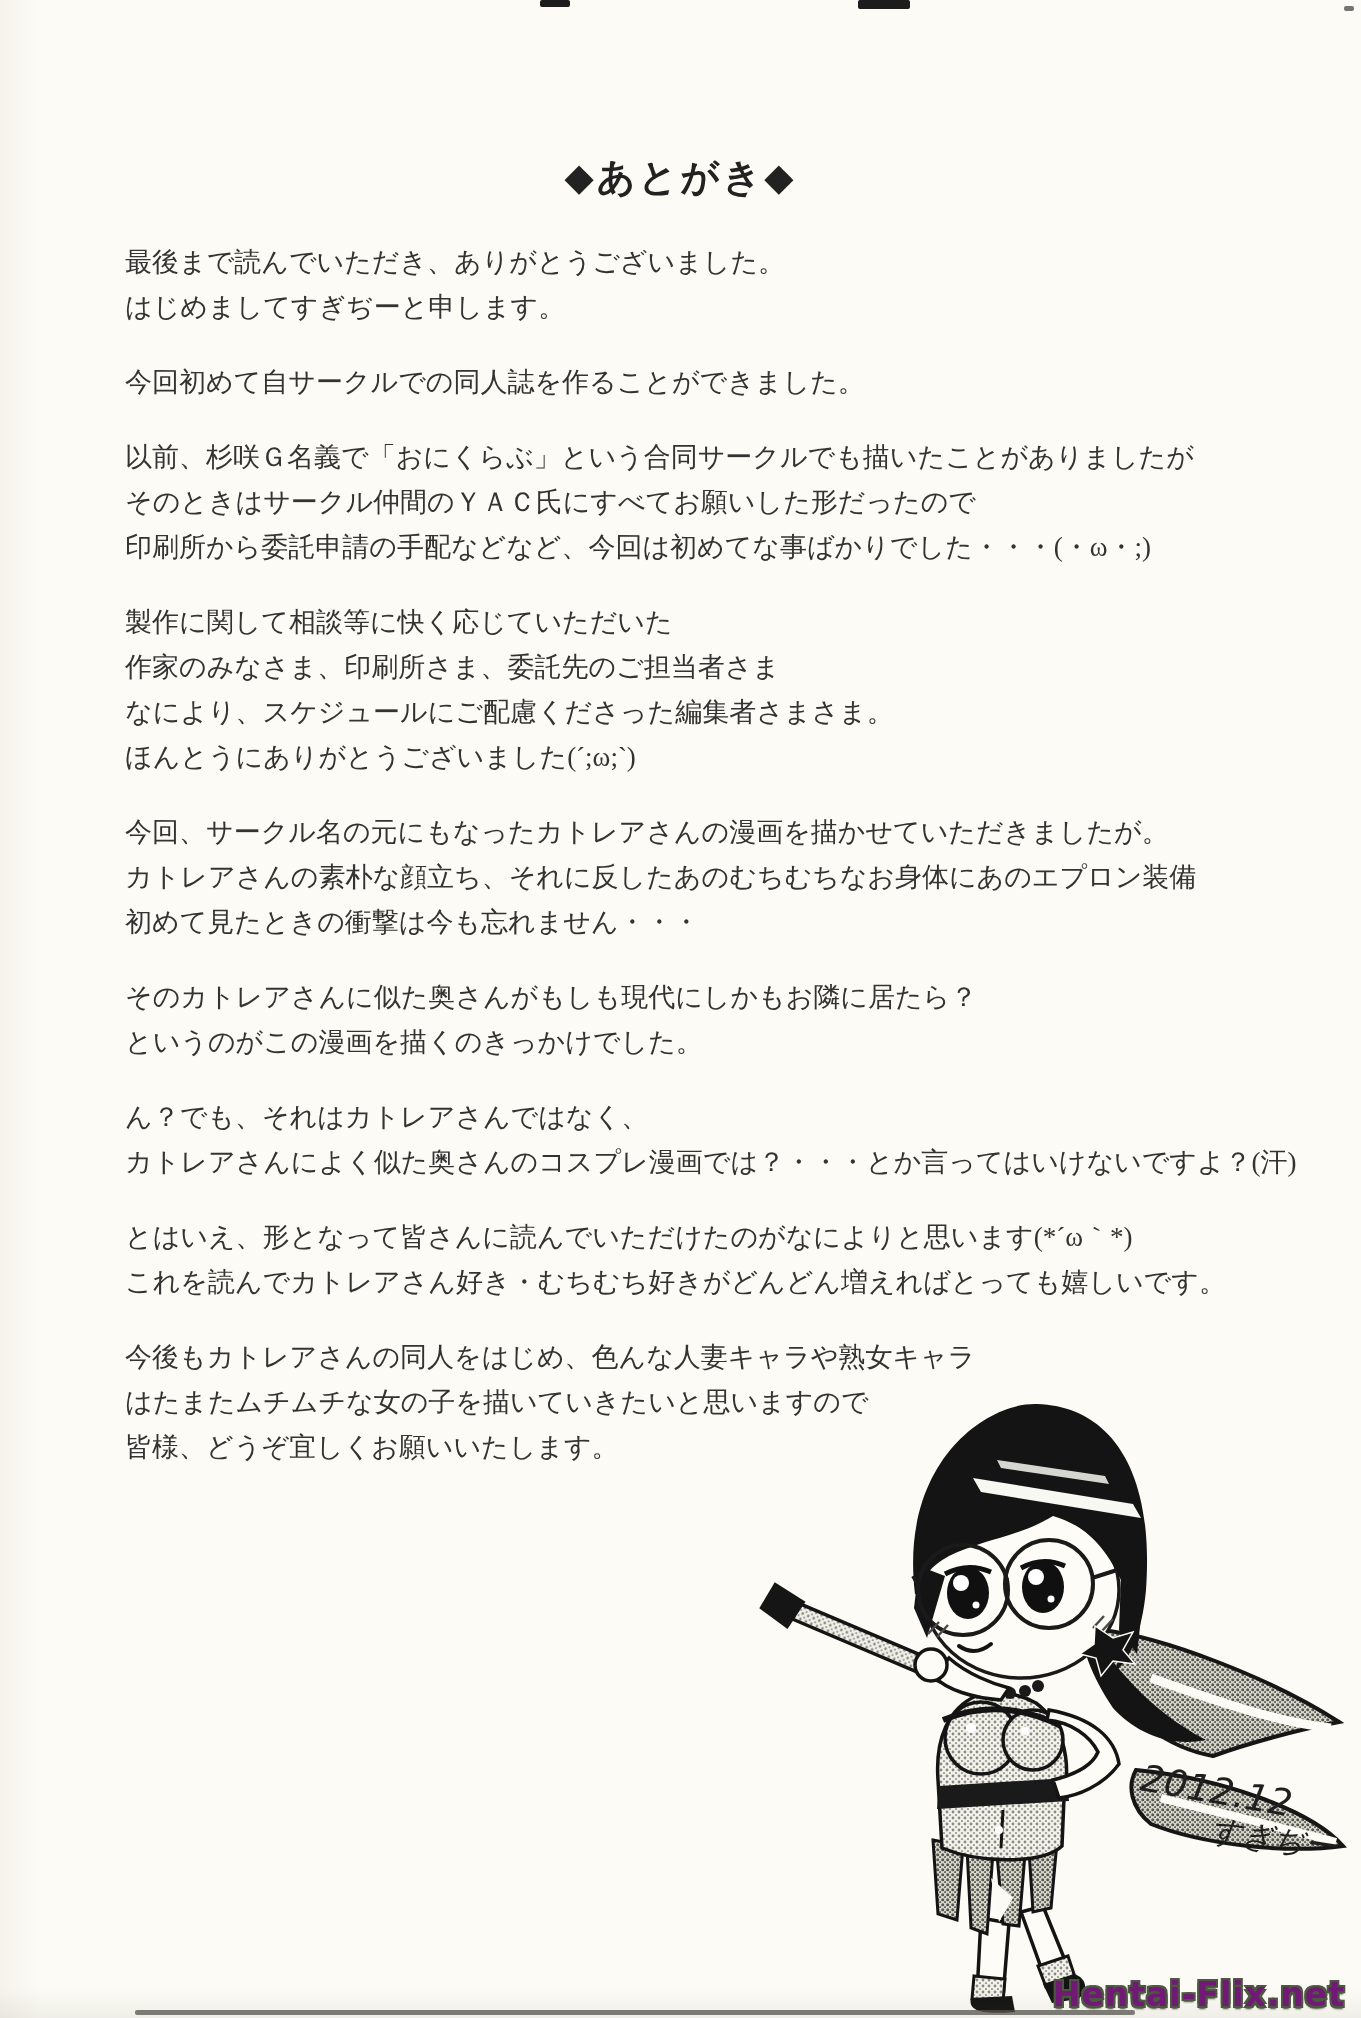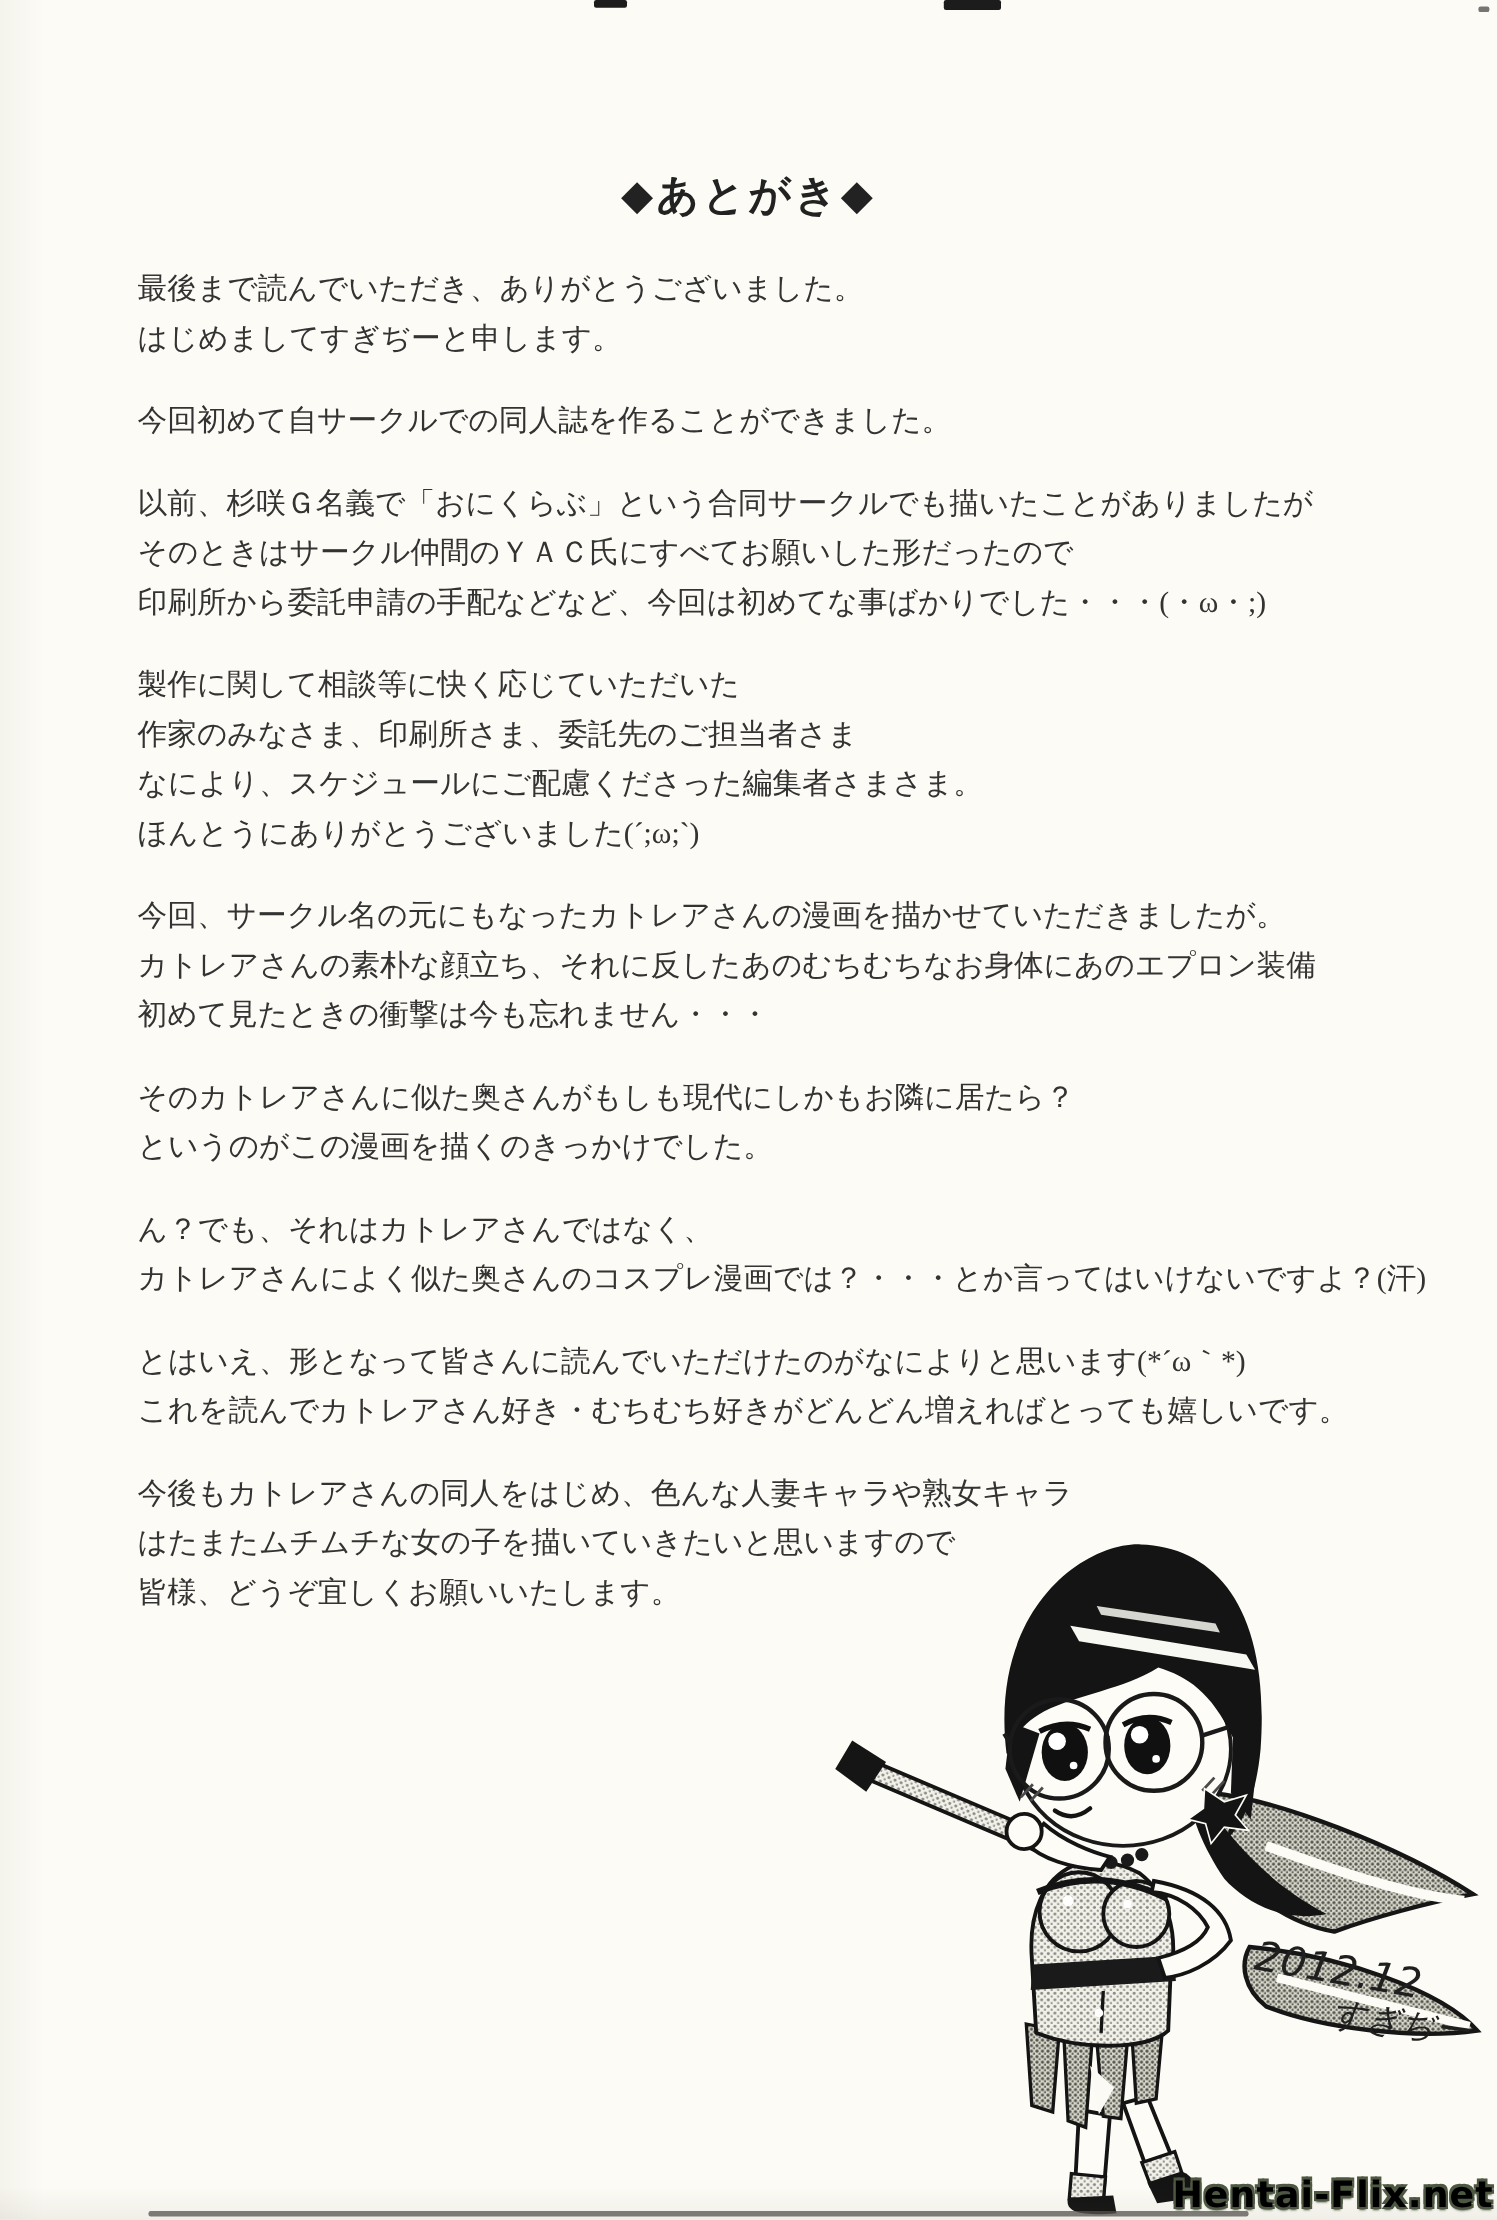--- a/index.html
+++ b/index.html
@@ -18,24 +18,24 @@
     font-size:38px;font-weight:600;letter-spacing:3px;color:#222;
   }
   .content{
     position:absolute;top:240px;left:125px;width:1190px;
     font-size:27px;line-height:45px;color:#333;
   }
   .para{margin:0 0 30px 0;padding:0;}
   .line{display:block;white-space:nowrap;}
   .illustration{position:absolute;left:681px;top:1378px;width:680px;height:640px;}
   .watermark{
-    position:absolute;right:3px;bottom:4px;
+    position:absolute;right:16px;bottom:4px;
     font-family:"DejaVu Sans","Liberation Sans",sans-serif;
     font-weight:bold;font-size:33px;letter-spacing:1px;
-    color:#000000;
+    color:#701a75;
     text-shadow:-2px -2px 0 #4d5742, 2px -2px 0 #4d5742, -2px 2px 0 #4d5742,
                  2px 2px 0 #4d5742, 0 3px 2px #39422f;
   }
   .artifact{position:absolute;background:#1c1c1c;border-radius:2px;}
   .art-a{left:540px;top:0;width:30px;height:7px;}
   .art-b{left:858px;top:0;width:52px;height:9px;}
   .art-c{left:1344px;top:6px;width:10px;height:5px;opacity:.6;}
   .bottom-smudge{
     position:absolute;left:135px;top:2010px;width:1000px;height:5px;
     background:#55534e;opacity:.75;border-radius:2px;

